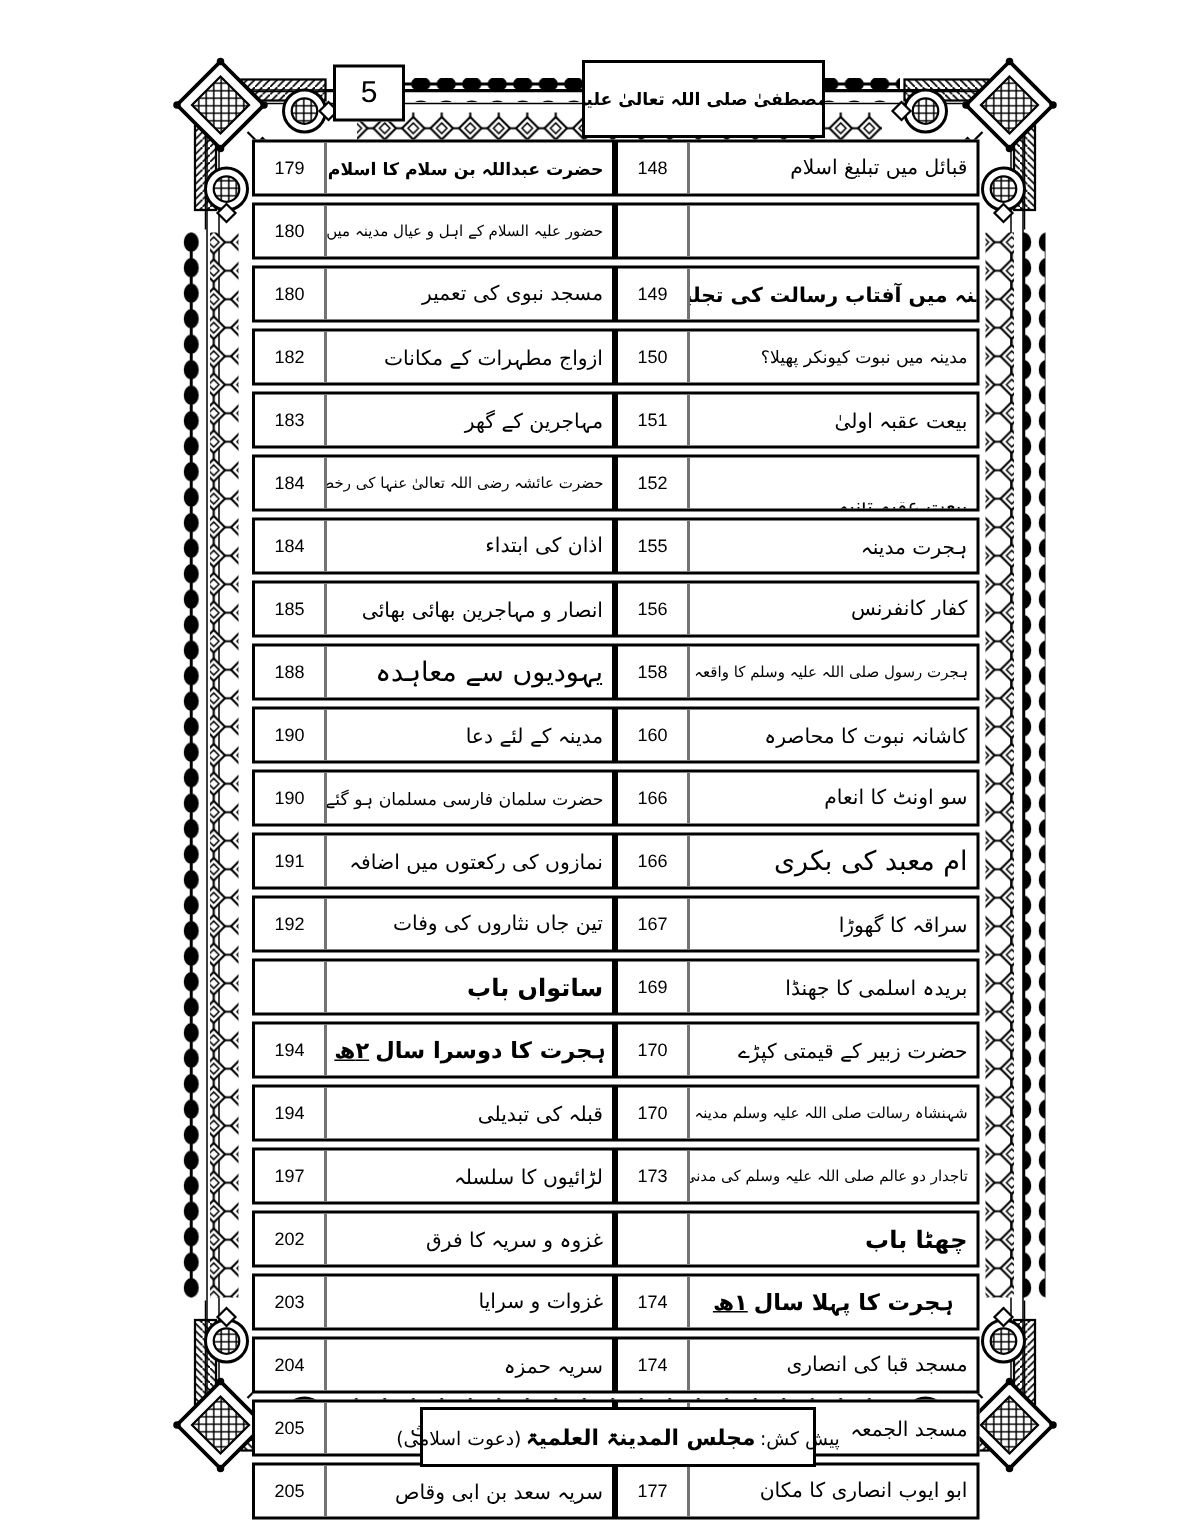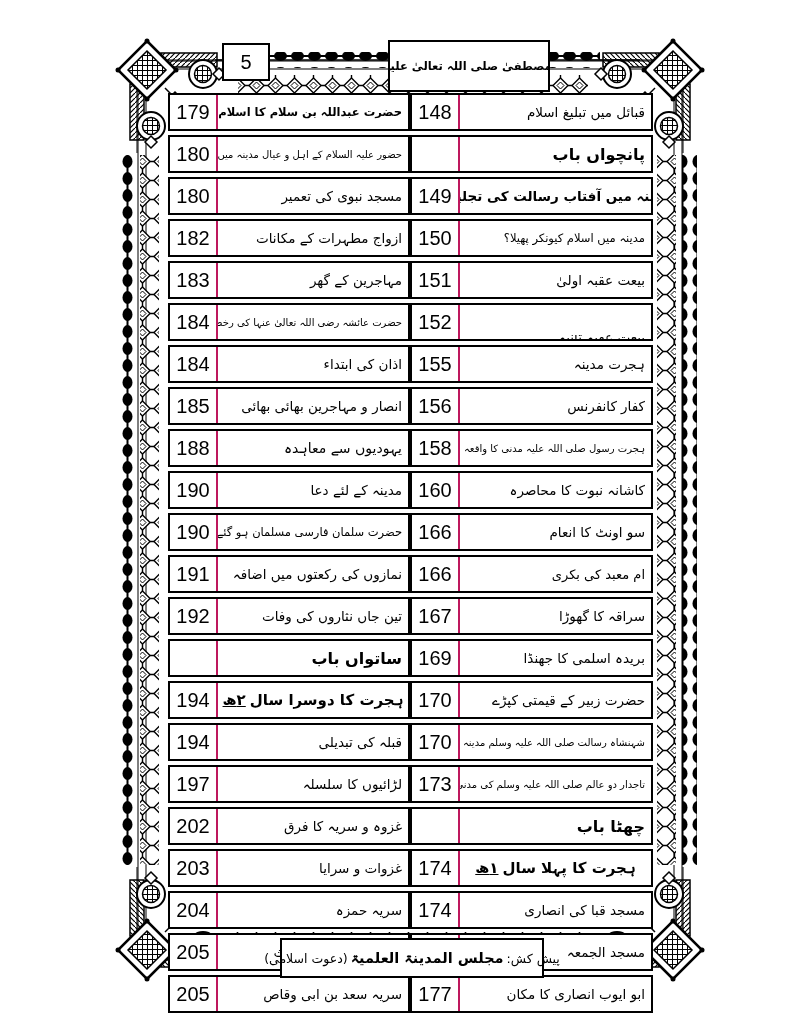--- a/index.html
+++ b/index.html
@@ -17,22 +17,22 @@
   .footbox{left:280px;top:938px;width:260px;height:36px;direction:rtl;white-space:nowrap;
            font-size:12.5px;gap:3px;}
   .footbox .org{font-weight:bold;font-size:14.5px;}
 
   
   .toc{position:absolute;top:93px;z-index:1;}
   .toc-left{left:168px;width:242px;}
   .toc-right{left:410px;width:243px;}
   .row{display:flex;height:34px;border:2px solid #000;margin-bottom:4px;background:#fff;}
   .row:last-child{margin-bottom:0;}
-  .num{width:46px;flex:0 0 46px;border-right:2px solid #be185d;display:flex;align-items:center;
-       justify-content:center;font-family:"Liberation Sans",sans-serif;font-size:20px;}
+  .num{width:46px;flex:0 0 46px;border-right:2px solid #737373;display:flex;align-items:center;
+       justify-content:center;font-family:"Liberation Sans",sans-serif;font-size:12px;}
   .txt{flex:1;direction:rtl;display:flex;align-items:center;justify-content:flex-start;
        padding:0 6px;white-space:nowrap;overflow:hidden;font-family:"DejaVu Sans",sans-serif;}
   .row.chapter .txt{font-weight:bold;font-size:16px;}
   .row.bold .txt{font-weight:bold;font-size:13.5px;justify-content:center;}
   .row.bold-center .txt{font-weight:bold;font-size:15px;justify-content:center;}
   .u{text-decoration:underline;margin-right:4px;}
 </style>
 </head>
 <body>
 
@@ -120,61 +120,60 @@
     <span>سیرتِ مصطفیٰ صلی اللہ تعالیٰ علیہ وسلم</span>
   </div>
 
   <div id="col-right" class="toc toc-right">
       <div class="row normal">
         <div class="num">148</div>
         <div class="txt" style="font-size: 13.5px;">قبائل میں تبلیغ اسلام</div>
       </div>
       <div class="row chapter">
         <div class="num"></div>
-        <div class="txt">پانچواں باب</div>
       </div>
       <div class="row bold">
         <div class="num">149</div>
         <div class="txt">مدینہ میں آفتاب رسالت کی تجلیاں</div>
       </div>
       <div class="row normal">
         <div class="num">150</div>
-        <div class="txt" style="font-size: 11.5px;">مدینہ میں اسلام کیونکر پھیلا؟</div>
+        <div class="txt" style="font-size: 11.5px;">مدینہ میں نبوت کیونکر پھیلا؟</div>
       </div>
       <div class="row normal">
         <div class="num">151</div>
         <div class="txt" style="font-size: 13.5px;">بیعت عقبہ اولیٰ</div>
       </div>
       <div class="row normal">
         <div class="num">152</div>
         <div class="txt" style="font-size: 13.5px; margin-top: 30px;">بیعت عقبہ ثانیہ</div>
       </div>
       <div class="row normal">
         <div class="num">155</div>
         <div class="txt" style="font-size: 13.5px; border-radius: 17px;">ہجرت مدینہ</div>
       </div>
       <div class="row normal">
         <div class="num">156</div>
         <div class="txt" style="font-size: 13.5px;">کفار کانفرنس</div>
       </div>
       <div class="row normal">
         <div class="num">158</div>
-        <div class="txt" style="font-size: 10px;">ہجرت رسول صلی اللہ علیہ مدنی کا واقعہ</div>
+        <div class="txt" style="font-size: 10px;">ہجرت رسول صلی اللہ علیہ وسلم کا واقعہ</div>
       </div>
       <div class="row normal">
         <div class="num">160</div>
         <div class="txt" style="font-size: 13.5px;">کاشانہ نبوت کا محاصرہ</div>
       </div>
       <div class="row normal">
         <div class="num">166</div>
         <div class="txt" style="font-size: 13.5px;">سو اونٹ کا انعام</div>
       </div>
       <div class="row normal">
         <div class="num">166</div>
-        <div class="txt" style="font-size: 13px; text-align: center;">ام معبد کی بکری</div>
+        <div class="txt" style="font-size: 18px; text-align: center;">ام معبد کی بکری</div>
       </div>
       <div class="row normal">
         <div class="num">167</div>
         <div class="txt" style="font-size: 13.5px;">سراقہ کا گھوڑا</div>
       </div>
       <div class="row normal">
         <div class="num">169</div>
         <div class="txt" style="font-size: 13.5px;">بریدہ اسلمی کا جھنڈا</div>
       </div>
       <div class="row normal">
@@ -239,21 +238,21 @@
       <div class="row normal">
         <div class="num">184</div>
         <div class="txt" style="font-size: 13.5px;">اذان کی ابتداء</div>
       </div>
       <div class="row normal">
         <div class="num">185</div>
         <div class="txt" style="font-size: 13.5px;">انصار و مہاجرین بھائی بھائی</div>
       </div>
       <div class="row normal">
         <div class="num">188</div>
-        <div class="txt" style="font-size: 14px;">یہودیوں سے معاہدہ</div>
+        <div class="txt" style="font-size: 18px;">یہودیوں سے معاہدہ</div>
       </div>
       <div class="row normal">
         <div class="num">190</div>
         <div class="txt" style="font-size: 13.5px;">مدینہ کے لئے دعا</div>
       </div>
       <div class="row normal">
         <div class="num">190</div>
         <div class="txt" style="font-size: 11.5px;">حضرت سلمان فارسی مسلمان ہو گئے</div>
       </div>
       <div class="row normal">

